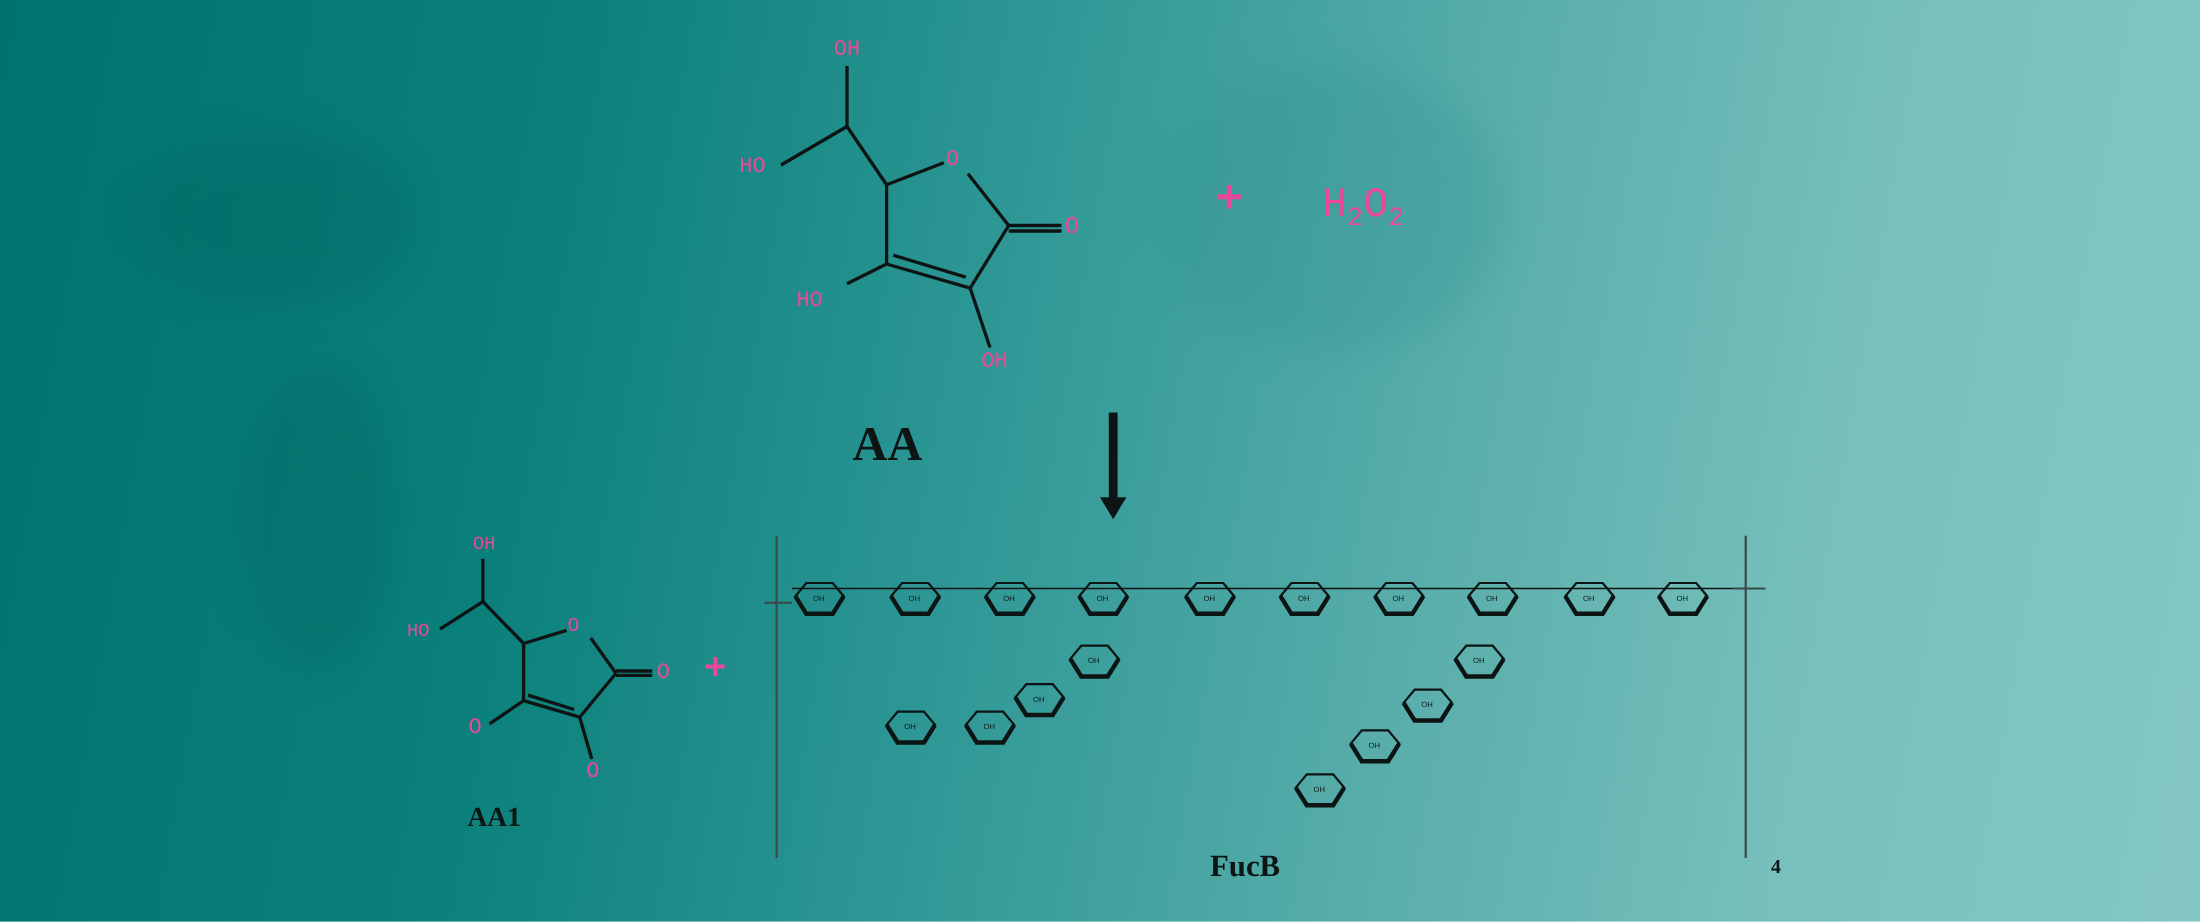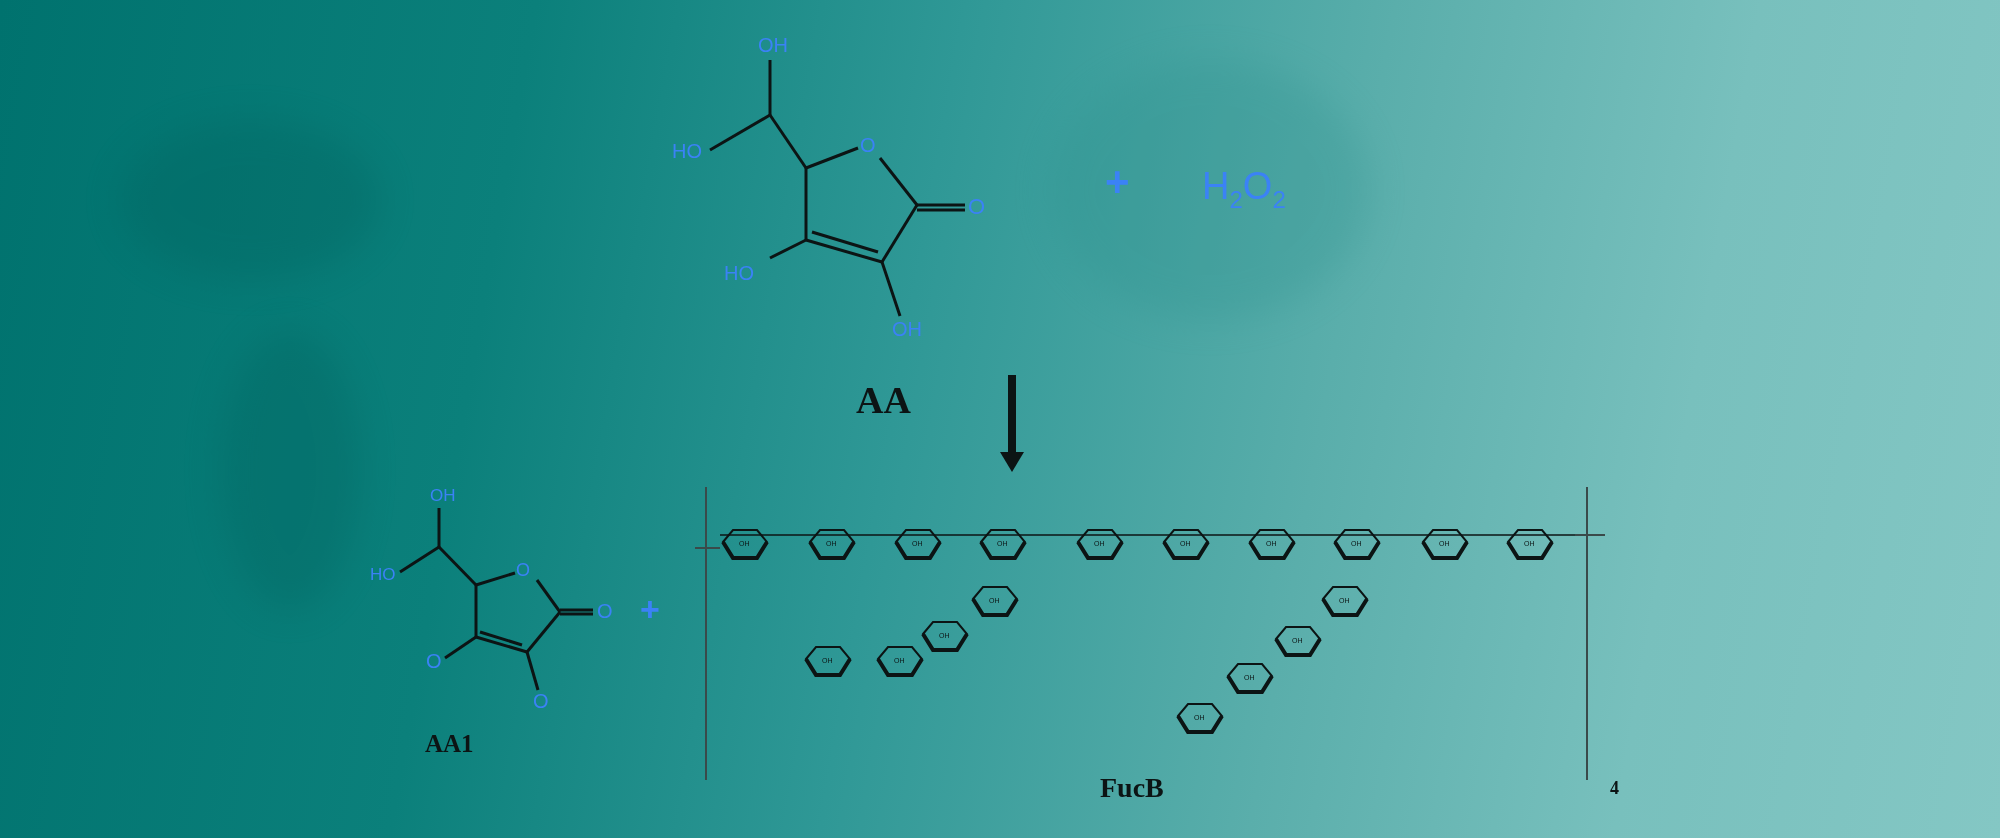--- a/index.html
+++ b/index.html
@@ -3,21 +3,21 @@
 <meta charset="utf-8">
 <style>
   html, body { margin:0; padding:0; }
   body { width:2000px; height:838px; overflow:hidden; position:relative;
     font-family: "Liberation Sans", sans-serif; }
   .bg { position:absolute; inset:0;
     background: linear-gradient(100deg, #00726e 0%, #0b807b 25%, #2f9896 45%, #5aaeab 65%, #78c0bd 82%, #84c7c4 100%); }
   .bg-blob { position:absolute; border-radius:50%; filter: blur(18px); opacity:.25; }
   svg.diagram { position:absolute; left:0; top:0; }
   .lbl { position:absolute; color:#0c1414; font-family:"Liberation Serif", serif; font-weight:bold; }
-  .plain { position:absolute; color:#3b82f6; font-family:Liberation Sans, sans-serif;text-align:right; }
+  .plain { position:absolute; color:#ec4899; font-family:Liberation Mono, monospace;text-align:right; }
 </style>
 </head>
 <body>
 
 <div class="bg"></div>
 <div class="bg-blob" style="left:120px;top:120px;width:260px;height:160px;background:#005c58;"></div>
 <div class="bg-blob" style="left:220px;top:330px;width:140px;height:280px;background:#005c58;"></div>
 <div class="bg-blob" style="left:1050px;top:60px;width:320px;height:260px;background:#2c8f8c;"></div>
 
 <svg class="diagram" width="2000" height="838" viewBox="0 0 2000 838">
@@ -101,21 +101,21 @@
     <use href="#sugar" x="1200" y="722"></use>
   </g>
 </svg>
 
 <span class="plain" style="left:758px;top:34px;font-size:20px;">OH</span>
 <span class="plain" style="left:672px;top:140px;font-size:20px;">HO</span>
 <span class="plain" style="left:860px;top:134px;font-size:20px;">O</span>
 <span class="plain" style="left:968px;top:194px;font-size:22px;">O</span>
 <span class="plain" style="left:724px;top:262px;font-size:20px;">HO</span>
 <span class="plain" style="left:892px;top:318px;font-size:20px;">OH</span>
-<span class="lbl" style="left:856px;top:378px;font-size:38px;">AA</span>
+<span class="lbl" style="left:775px;top:378px;font-size:44px;">AA</span>
 
 <span class="plain" style="left:1105px;top:158px;font-size:42px;font-weight:bold;">+</span>
 <span class="plain" style="left:1202px;top:165px;font-size:38px;"><span>H</span><sub style="font-size:24px;">2</sub><span>O</span><sub style="font-size:24px;">2</sub></span>
 
 <span class="plain" style="left:430px;top:486px;font-size:17px;">OH</span>
 <span class="plain" style="left:370px;top:565px;font-size:17px;">HO</span>
 <span class="plain" style="left:516px;top:560px;font-size:18px;">O</span>
 <span class="plain" style="left:597px;top:600px;font-size:20px;">O</span>
 <span class="plain" style="left:426px;top:650px;font-size:20px;">O</span>
 <span class="plain" style="left:533px;top:690px;font-size:20px;">O</span>

